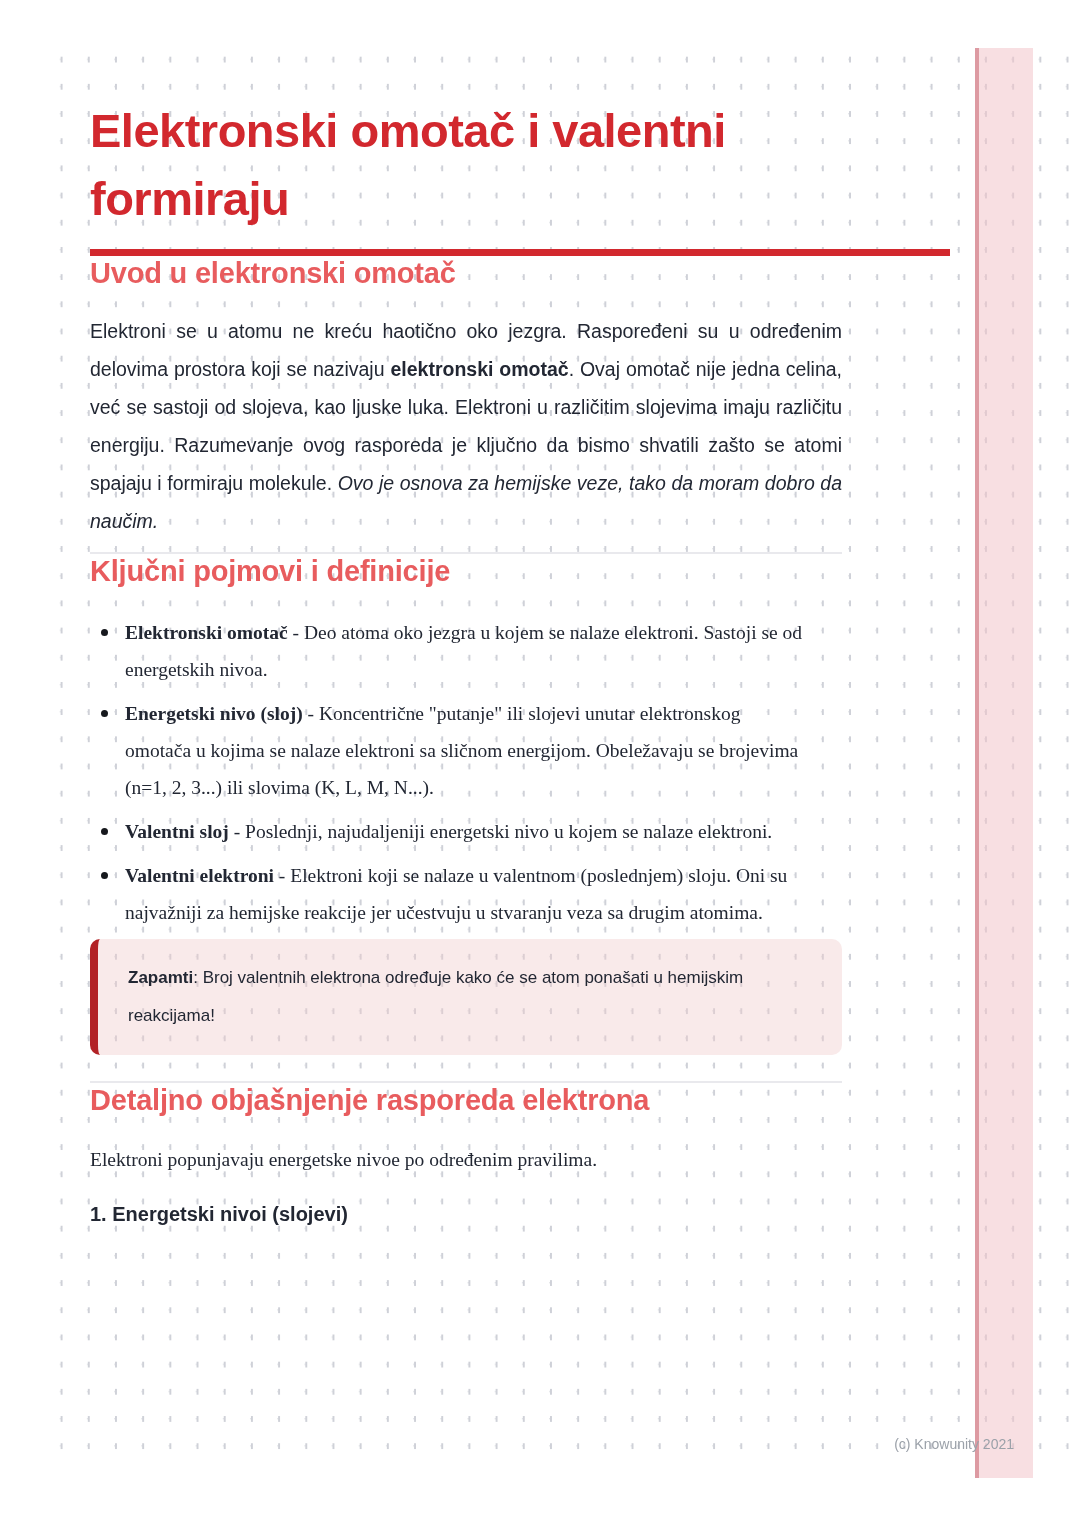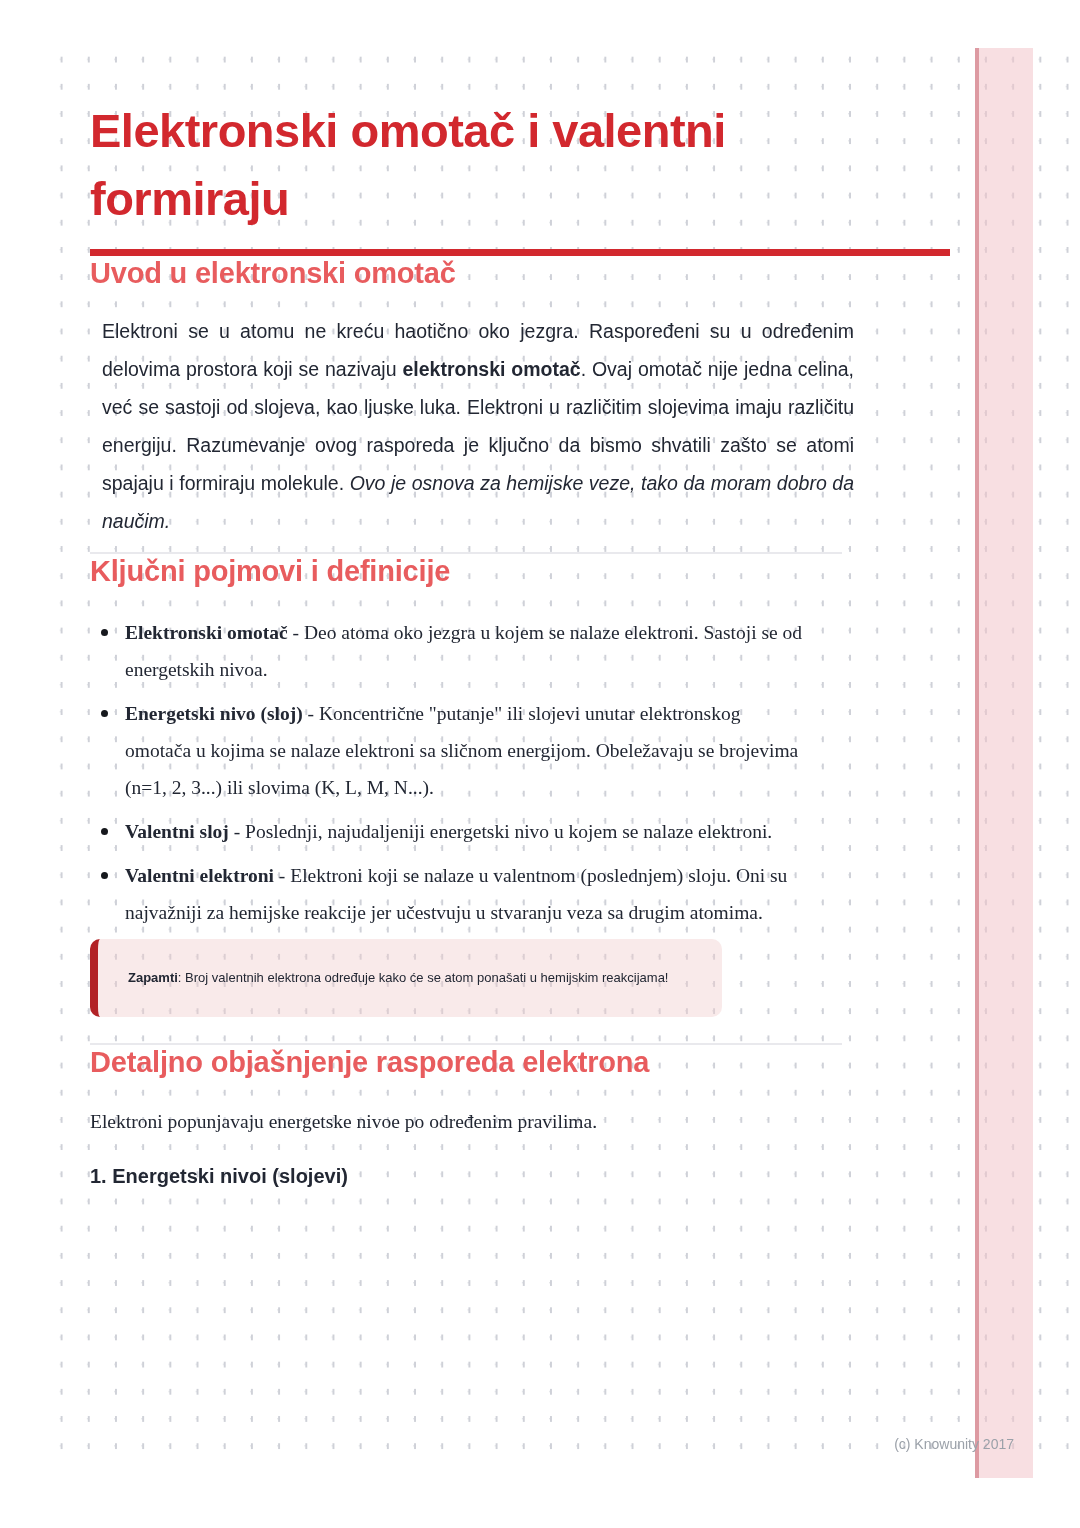--- a/index.html
+++ b/index.html
@@ -57,21 +57,21 @@
     font-weight: bold;
     color: #e85c5e;
   }
   .h-uvod     { margin-top: 49px; }
   .h-pojmovi  { margin-top: 42px; }
   .h-detaljno { margin-top: 30px; }
 
   .body-text { font-size: 19.5px; line-height: 38px; color: #222733; }
 
   .p-intro {
-    margin: 22px 0 0 12px;
+    margin: 22px 0 0 0;
     width: 752px;
     text-align: justify;
   }
   .p-intro i { font-style: italic; }
 
   .divider {
     width: 752px; height: 0;
     border-top: 2px solid #e9e9ed;
   }
   .d1 { margin-top: 12px; }
@@ -94,26 +94,26 @@
     position: absolute;
     left: 11px; top: 15px;
     width: 7px; height: 7px;
     border-radius: 50%;
     background: #16181d;
   }
   ul.terms li b { font-weight: bold; }
 
   .callout {
     margin-top: 0;
-    width: 632px;
+    width: 752px;
     background: rgba(240,202,202,0.4);
     border-left: 8px solid #b22226;
     border-radius: 10px;
     padding: 20px 30px;
-    font-size: 13px; line-height: 38px; color: #222733;
+    font-size: 17px; line-height: 38px; color: #222733;
   }
   .callout b { font-weight: bold; }
 
   .p-detail { margin: 24px 0 0 0; width: 752px; font-family: Liberation Serif, serif; }
 
   .subhead {
     margin: 22px 0 0 0;
     font-size: 20px; line-height: 26px;
     font-weight: bold;
     color: #222733;
@@ -160,14 +160,14 @@
     <div class="divider d2"></div>
 
     <h2 class="section-heading h-detaljno">Detaljno objašnjenje rasporeda elektrona</h2>
 
     <p class="body-text p-detail">Elektroni popunjavaju energetske nivoe po određenim pravilima.</p>
 
     <p class="subhead">1. Energetski nivoi (slojevi)</p>
 
   </div>
 
-  <div class="footer">(c) Knowunity 2017</div>
+  <div class="footer">(c) Knowunity 2021</div>
 </div>
 
 </body></html>

